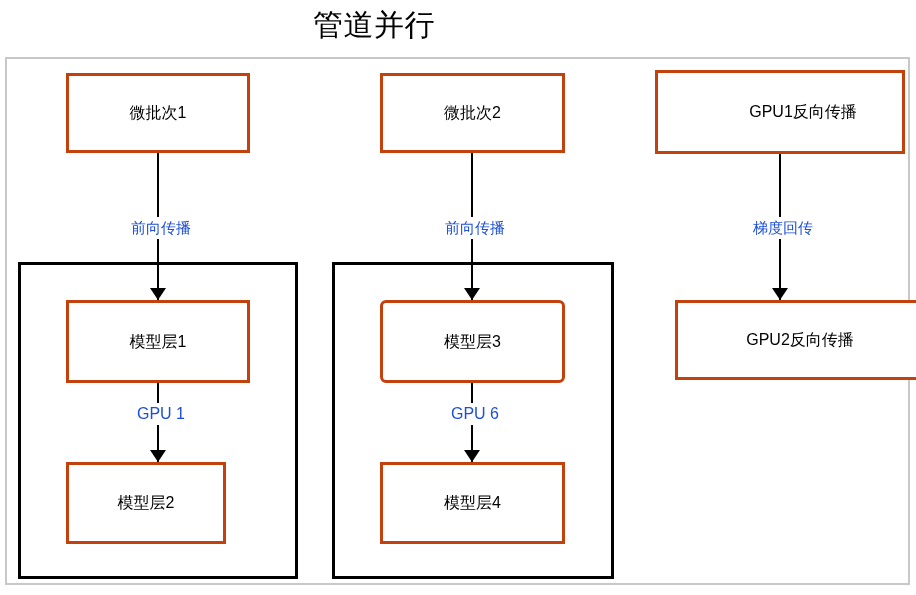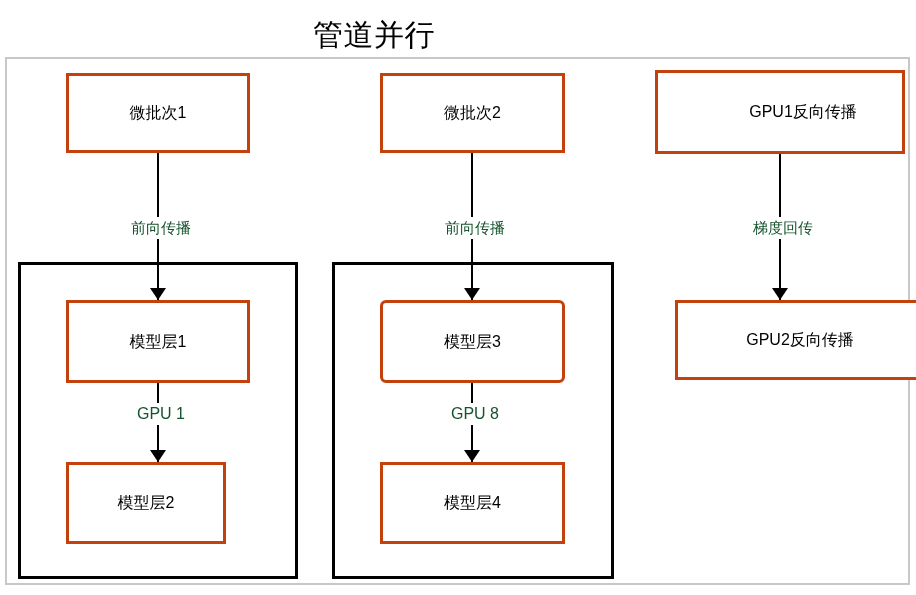--- a/index.html
+++ b/index.html
@@ -18,21 +18,21 @@
   #stage {
     position: relative;
     width: 916px;
     height: 595px;
   }
 
   
   .diagram-title {
     position: absolute;
     left: 0;
-    top: 12px;
+    top: 2px;
     width: 748px;
     text-align: center;
     font-size: 30px;
     font-weight: 400;
     line-height: 46px;
     letter-spacing: 0.5px;
     color: #000;
   }
 
   
@@ -117,21 +117,21 @@
 
   
   #edge-line-gradient  { left: 779px; top: 154px; height: 146px; }
   #arrow-head-gradient { left: 772px; top: 288px; }
 
   
   .edge-label {
     position: absolute;
     font-size: 15px;
     line-height: 20px;
-    color: #14532d;
+    color: #1d4ed8;
     background: #ffffff;
     text-align: center;
     padding: 1px 4px;
     white-space: nowrap;
     z-index: 4;
   }
   #edge-label-forward-1 { left: 106px; top: 217px; width: 102px; }
   #edge-label-forward-2 { left: 420px; top: 217px; width: 102px; }
   #edge-label-gradient  { left: 728px; top: 217px; width: 102px; }
   #edge-label-gpu1      { left: 116px; top: 403px; width: 82px;  font-size: 16px; }
@@ -172,15 +172,15 @@
   <div class="node" id="node-layer-3">模型层3</div>
   <div class="node" id="node-gpu2-backward">GPU2反向传播</div>
 
   <div class="node" id="node-layer-2">模型层2</div>
   <div class="node" id="node-layer-4">模型层4</div>
 
   <div class="edge-label" id="edge-label-forward-1">前向传播</div>
   <div class="edge-label" id="edge-label-forward-2">前向传播</div>
   <div class="edge-label" id="edge-label-gradient">梯度回传</div>
   <div class="edge-label" id="edge-label-gpu1">GPU 1</div>
-  <div class="edge-label" id="edge-label-gpu2">GPU 8</div>
+  <div class="edge-label" id="edge-label-gpu2">GPU 6</div>
 
 </div>
 
 </body></html>

